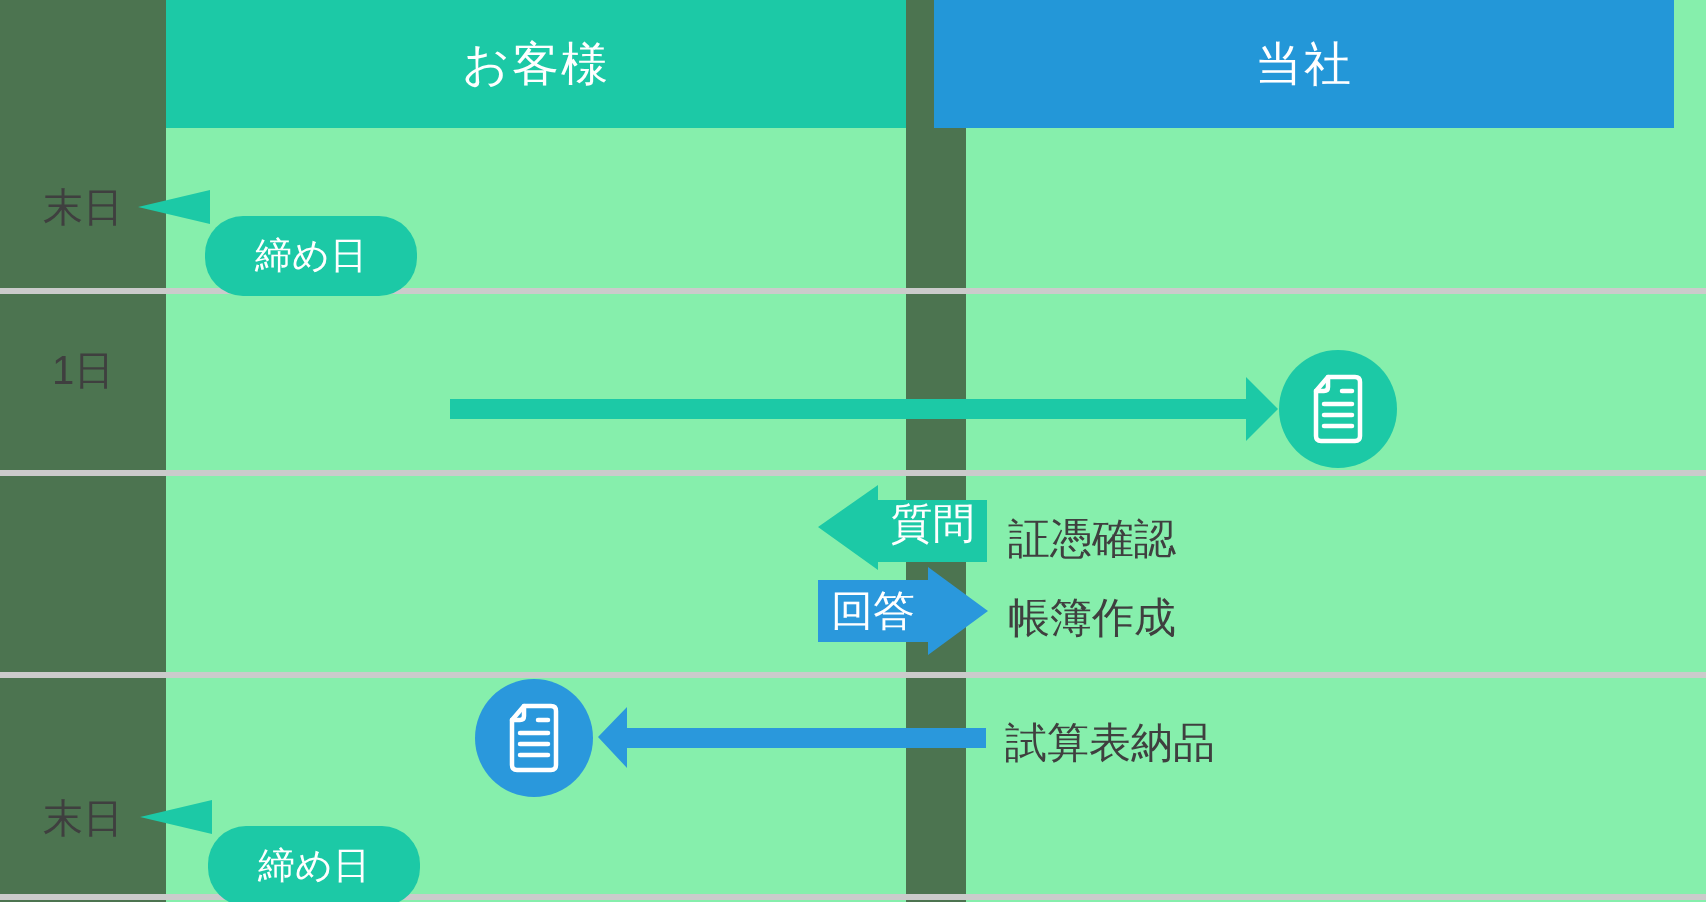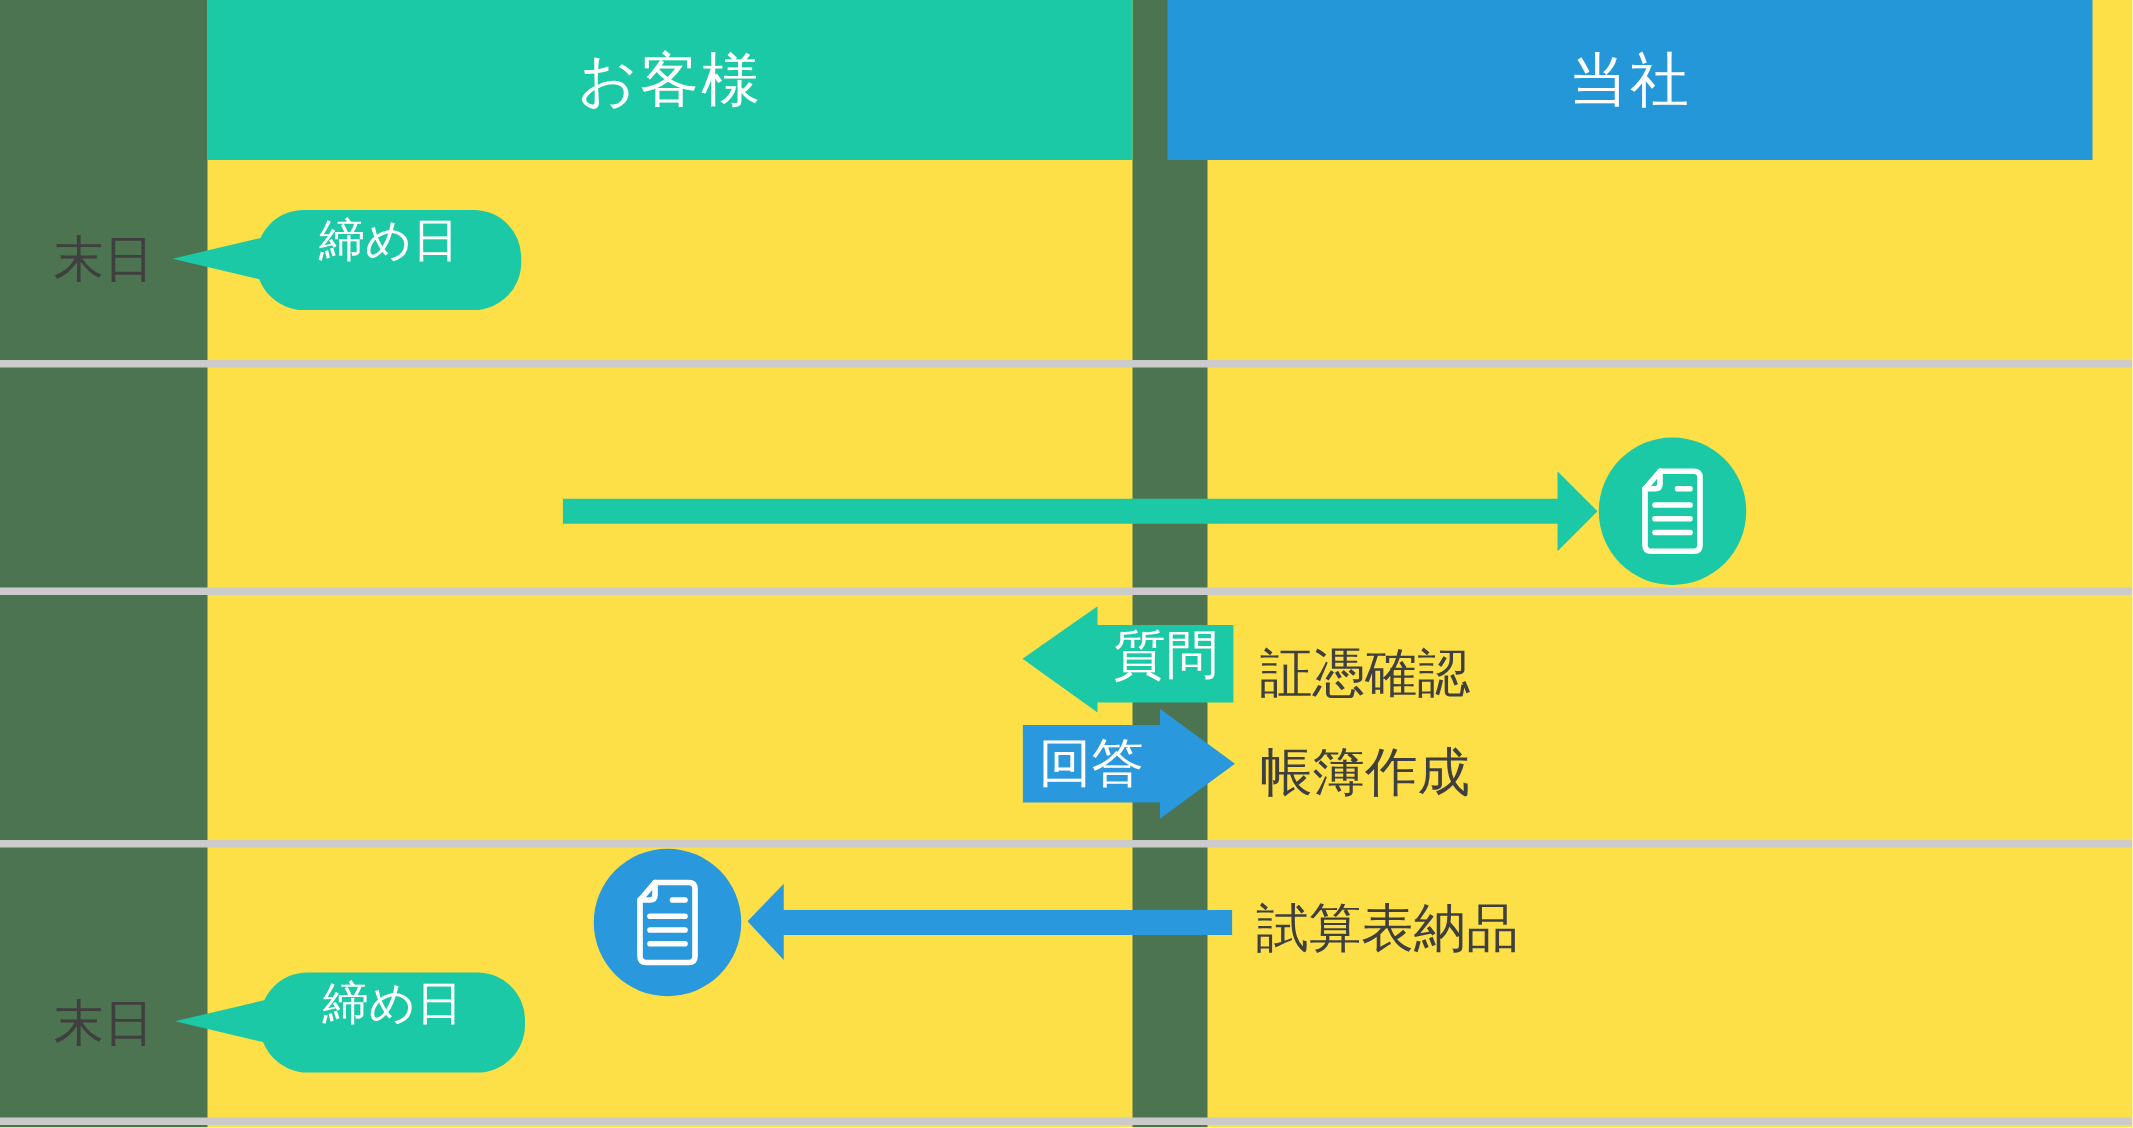--- a/index.html
+++ b/index.html
@@ -1,19 +1,19 @@
 <!DOCTYPE html>
 <html><head>
 <meta charset="utf-8">
 <style>
   html,body{margin:0;padding:0;background:#ffffff;}
   #stage{
     position:relative;
     width:1706px;height:902px;
-    background:#fde047;
+    background:#86efac;
     overflow:hidden;
     font-family:"Liberation Sans", sans-serif;
   }
   
   .sidebar{position:absolute;left:0;top:0;width:166px;height:902px;background:#4c7450;z-index:1;}
   .midbar{position:absolute;left:906px;top:0;width:60px;height:902px;background:#4c7450;z-index:1;}
   .col-header{
     position:absolute;top:0;height:128px;width:740px;
     display:flex;align-items:center;justify-content:center;
     color:#ffffff;font-size:47px;letter-spacing:2px;z-index:2;
@@ -24,21 +24,21 @@
   
   .date-label{
     position:absolute;left:0;width:166px;height:48px;
     display:flex;align-items:center;justify-content:center;
     color:#3f3f3f;font-size:40px;z-index:3;
   }
   
   .badge{
     position:absolute;width:212px;height:80px;border-radius:38px;
     background:#1cc9a6;color:#ffffff;font-size:37px;
-    display:flex;align-items:flex-start;justify-content:center;z-index:6;
+    display:flex;align-items:center;justify-content:center;z-index:6;margin-top:48px;
   }
   .badge-tail{
     position:absolute;width:72px;height:34px;background:#1cc9a6;
     clip-path:polygon(0 50%,100% 0,100% 100%);z-index:6;
   }
   
   .task-text{
     position:absolute;color:#3f3f3f;font-size:42px;line-height:54px;
     white-space:nowrap;z-index:6;
   }
@@ -83,20 +83,21 @@
   <div class="col-header company">
     <span>当社</span>
   </div>
 
   <div class="divider" style="top:288px"></div>
   <div class="divider" style="top:470px"></div>
   <div class="divider" style="top:672px"></div>
   <div class="divider" style="top:894px"></div>
 
   <div class="date-label" style="top:183px">末日</div>
+  <div class="date-label" style="top:346px">1日</div>
   <div class="date-label" style="top:794px">末日</div>
 
   <div class="badge-tail" style="left:138px;top:190px"></div>
   <div class="badge" style="left:205px;top:168px">
     <span>締め日</span>
   </div>
 
   <div class="task-text" style="left:205px;top:329px">
   </div>
   <div id="send-arrow" class="arrow teal"></div>

